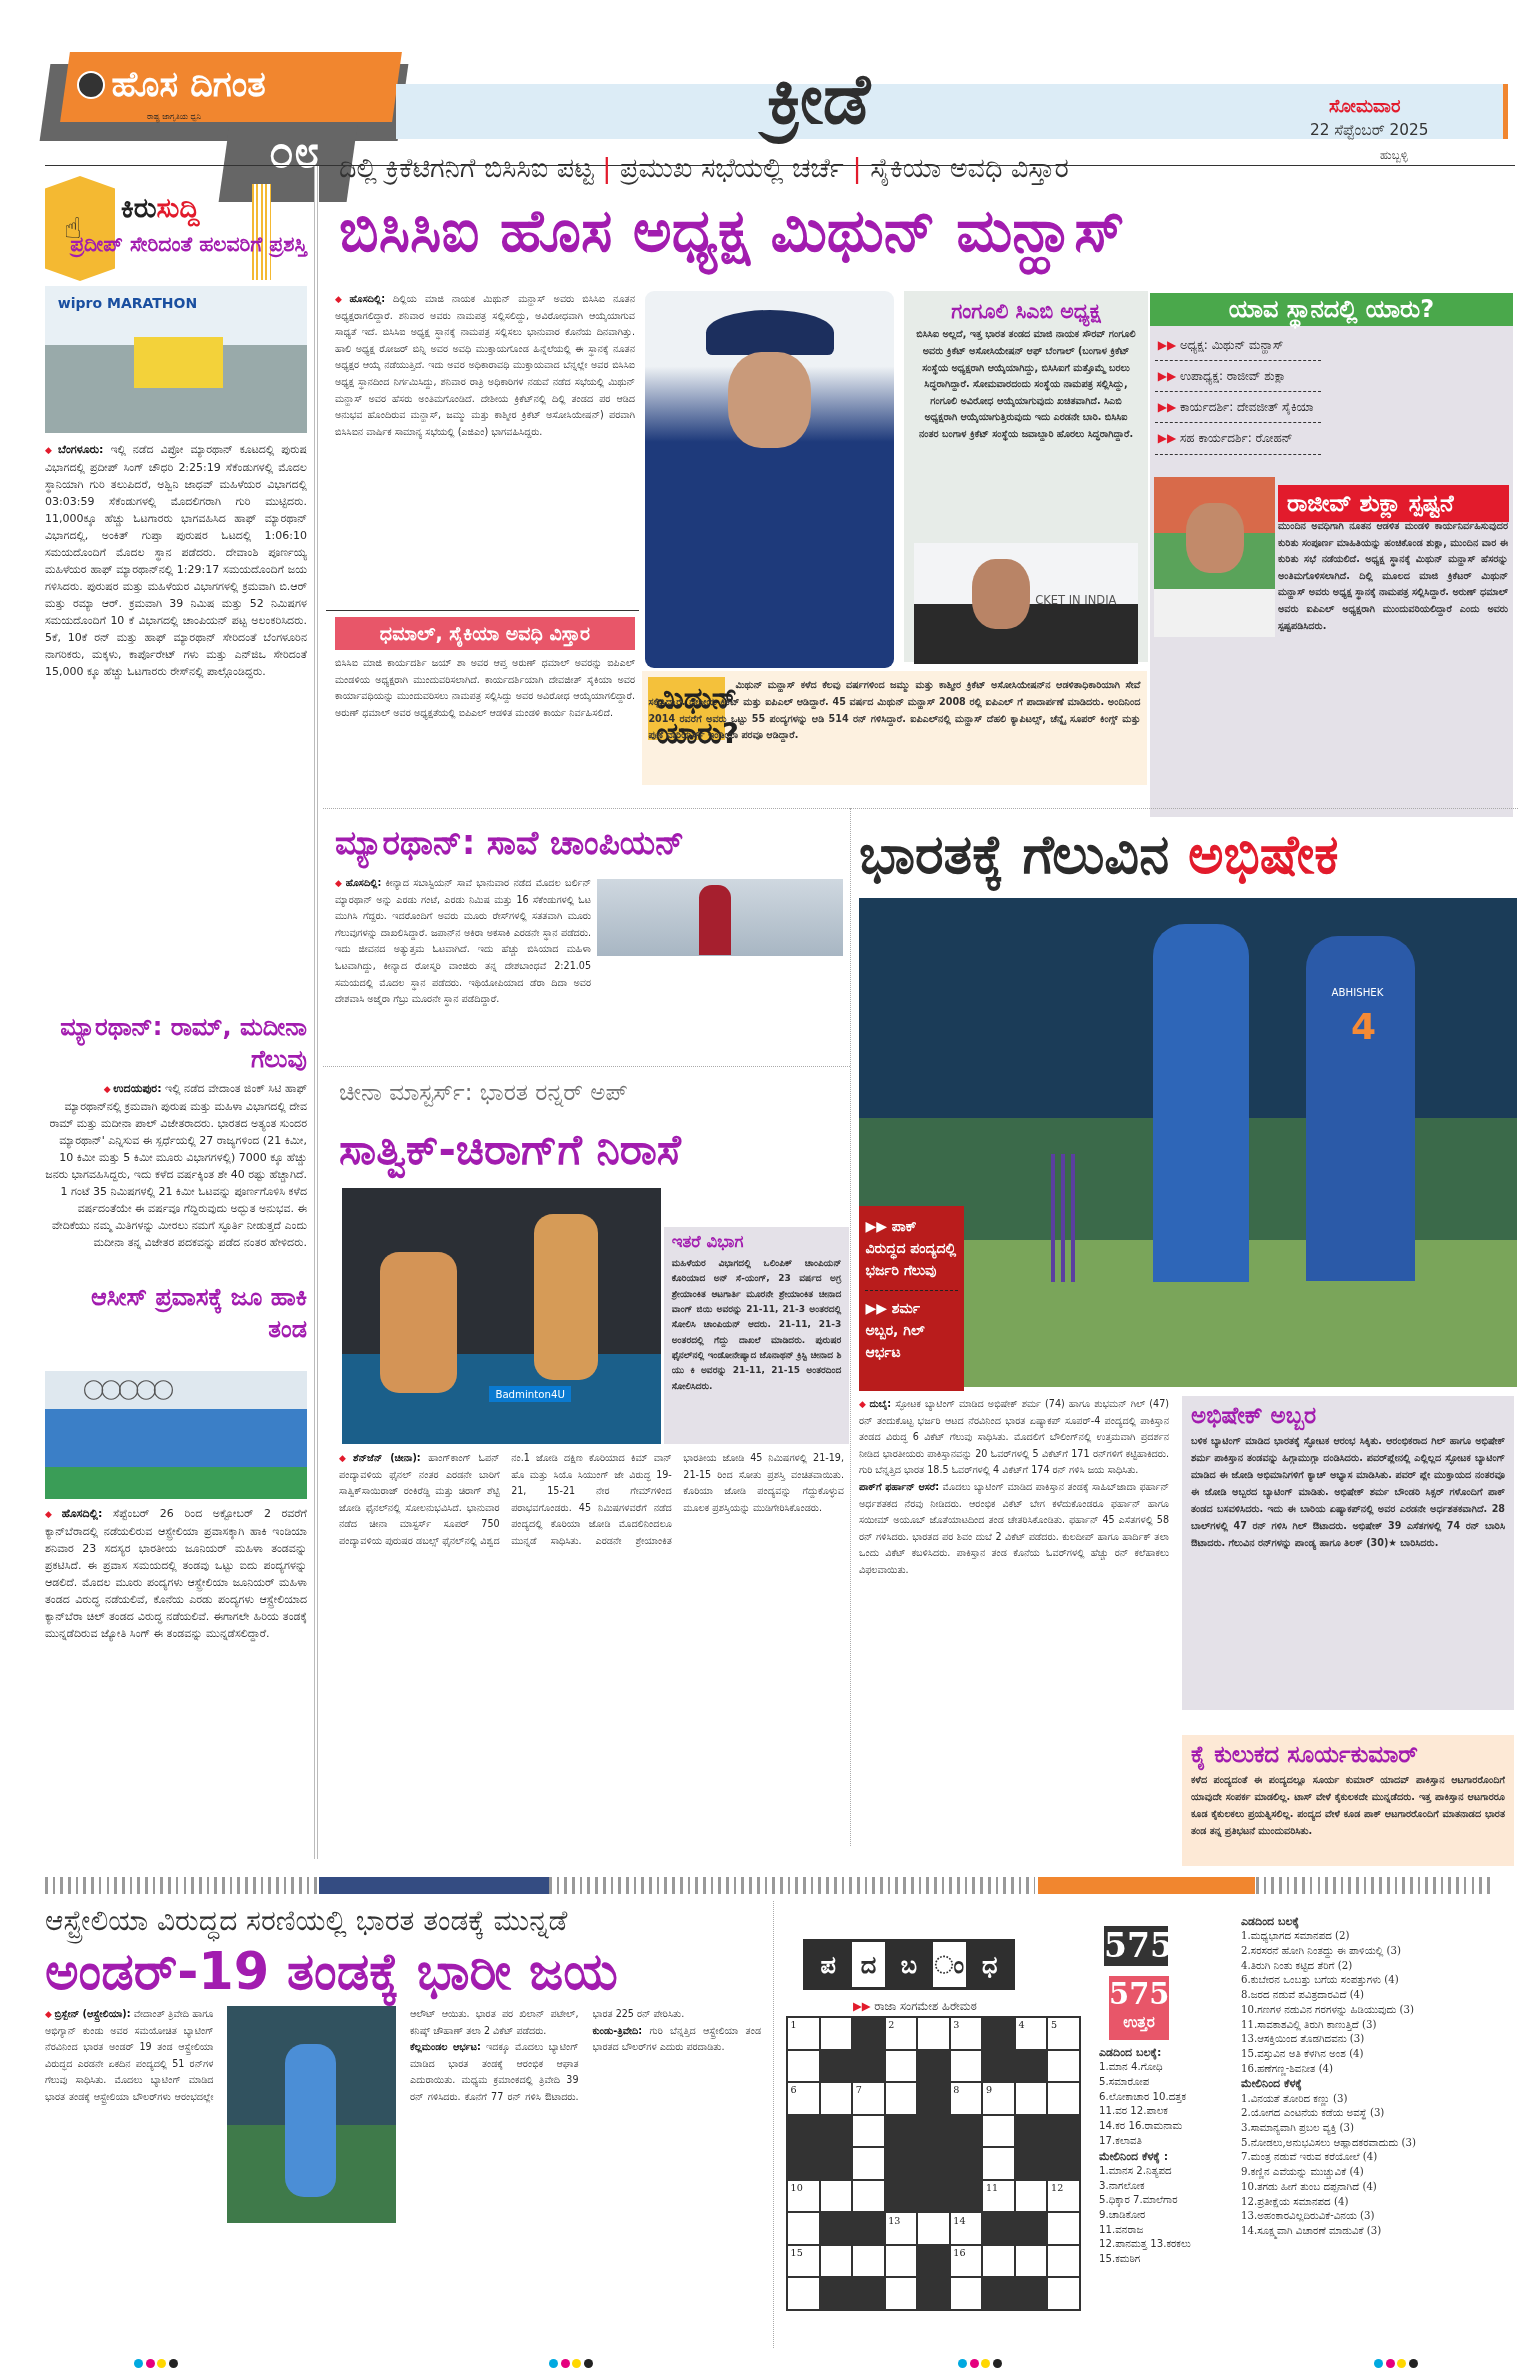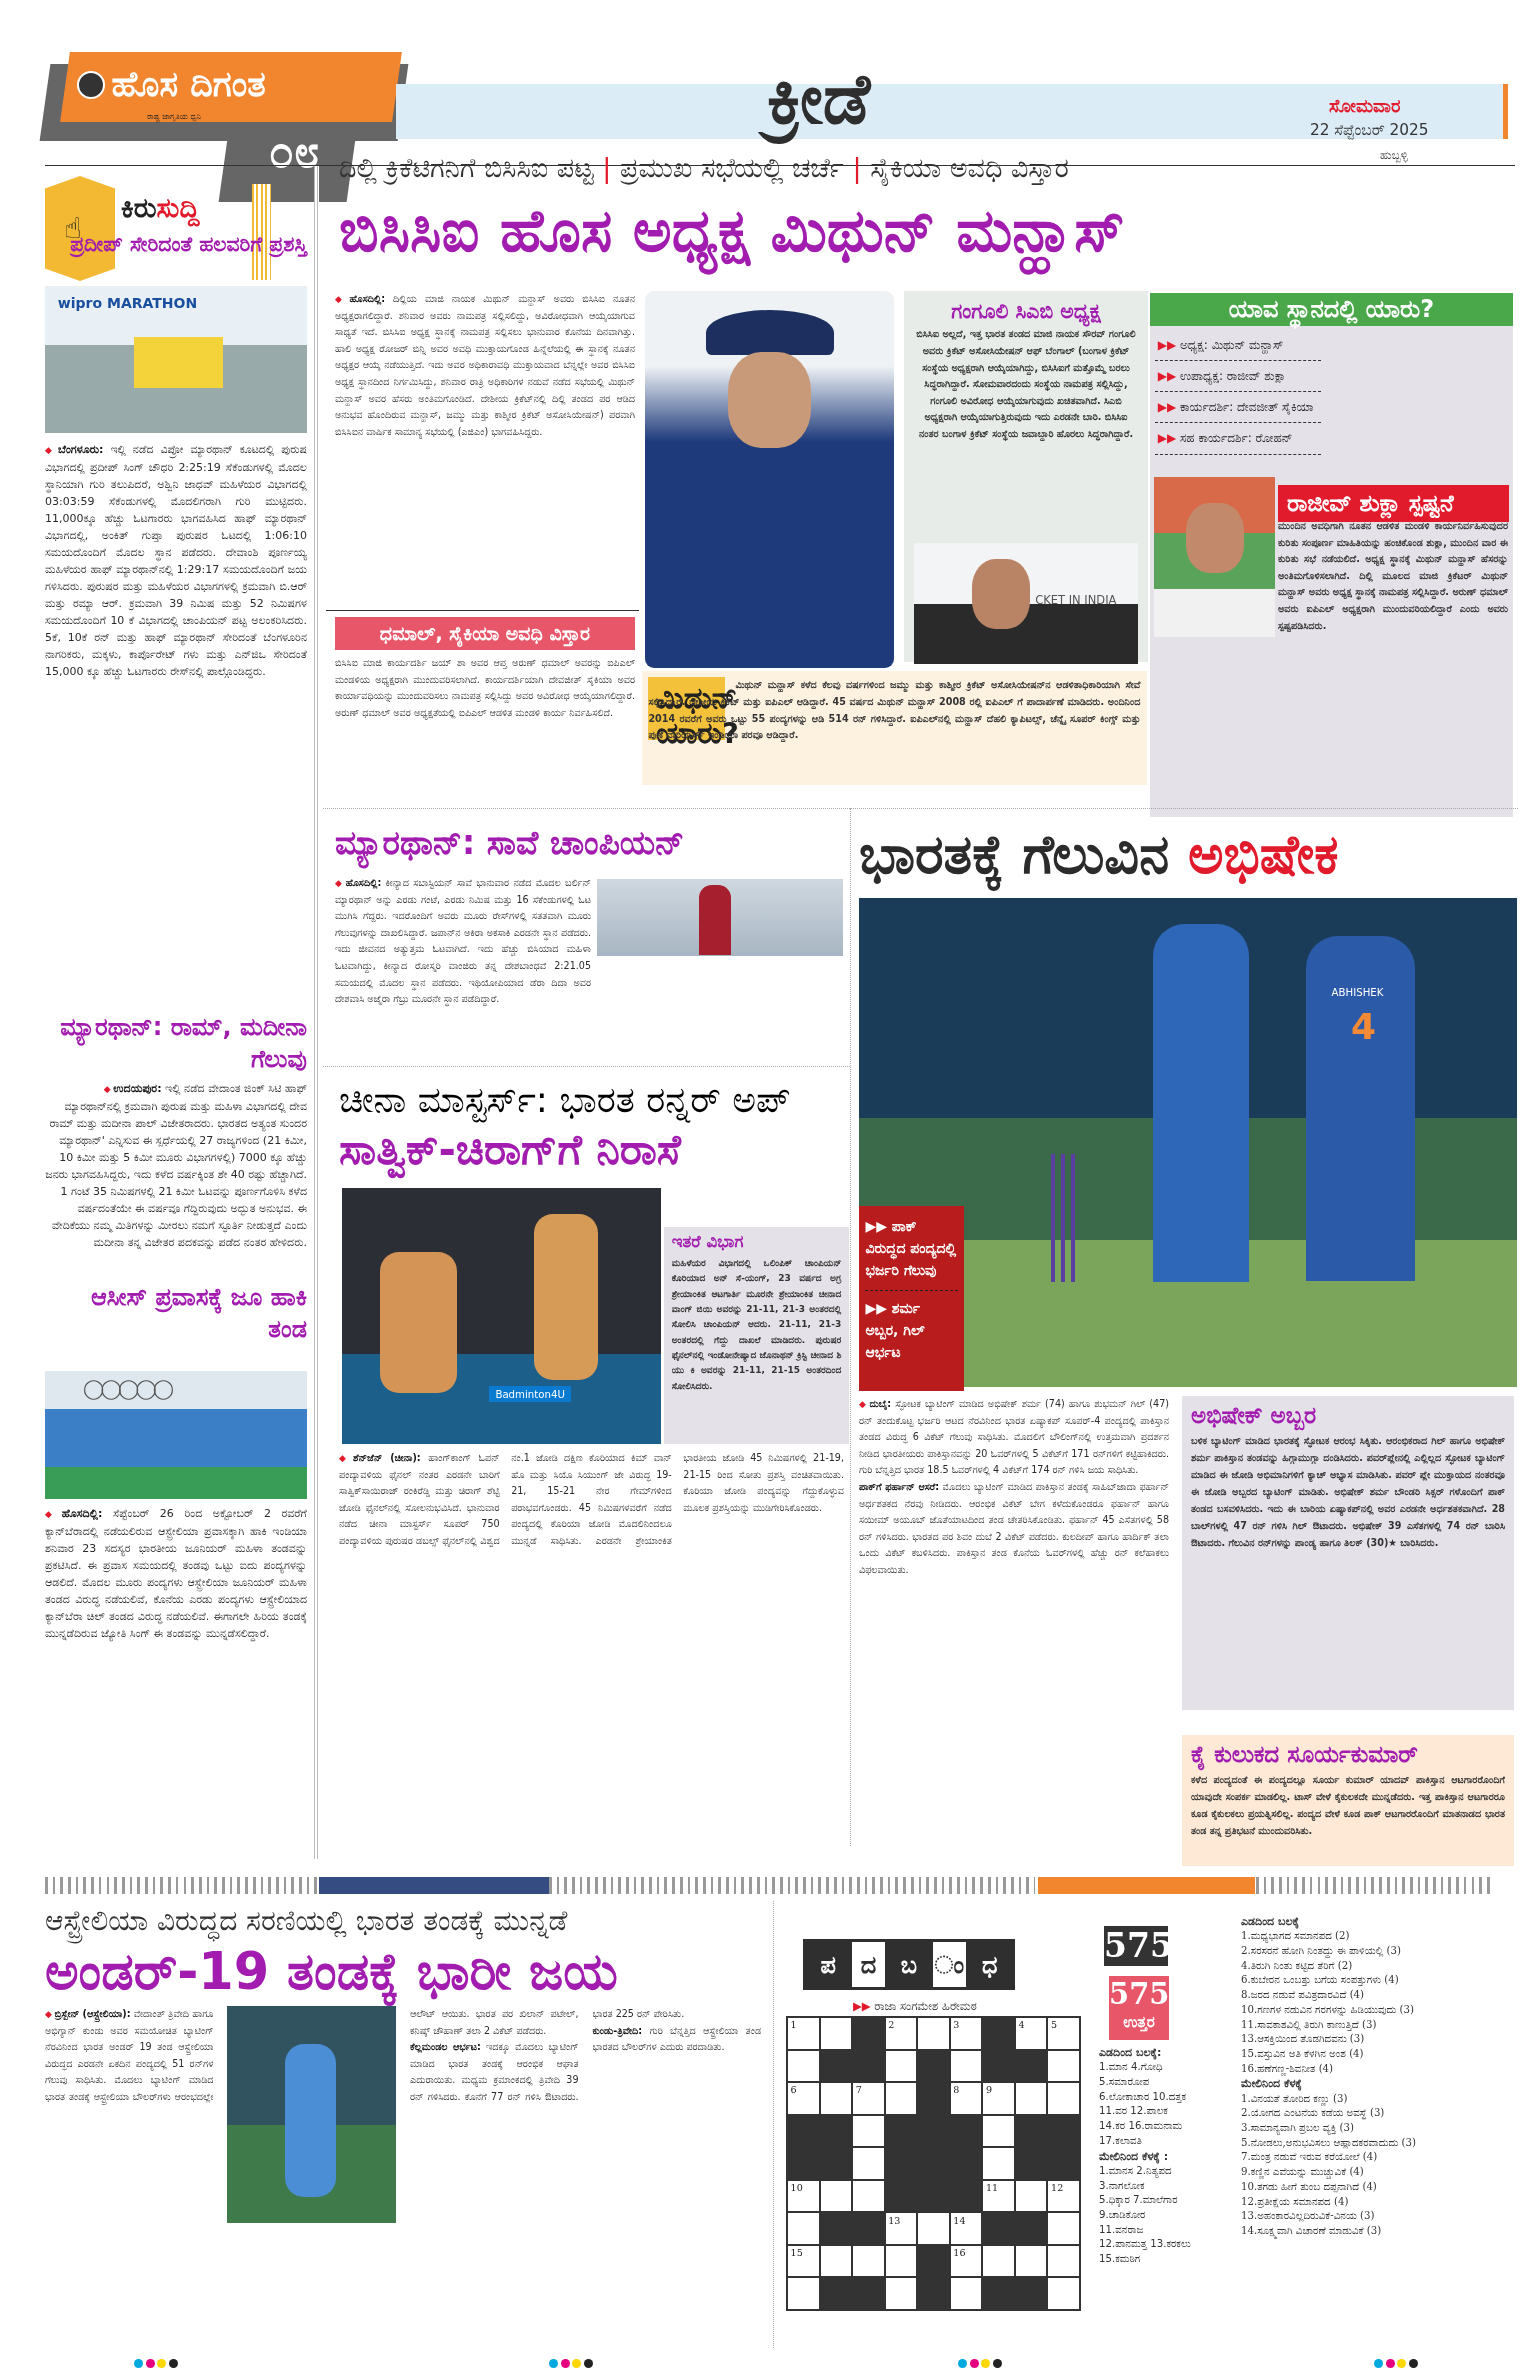--- a/index.html
+++ b/index.html
@@ -169,21 +169,21 @@
 <div class="abs body-txt" style="left:335px;top:875px;width:256px;font-size:9.6px;line-height:16.6px">
   <span class="dot">◆</span><span class="dl">ಹೊಸದಿಲ್ಲಿ:</span>
   <span>ಕೀನ್ಯಾದ ಸಬಾಸ್ಟಿಯನ್ ಸಾವೆ ಭಾನುವಾರ ನಡೆದ ಮೊದಲ ಬರ್ಲಿನ್ ಮ್ಯಾರಥಾನ್ ಅನ್ನು ಎರಡು ಗಂಟೆ, ಎರಡು ನಿಮಿಷ ಮತ್ತು 16 ಸೆಕೆಂಡುಗಳಲ್ಲಿ ಓಟ ಮುಗಿಸಿ ಗೆದ್ದರು. ಇದರೊಂದಿಗೆ ಅವರು ಮೂರು ರೇಸ್‌ಗಳಲ್ಲಿ ಸತತವಾಗಿ ಮೂರು ಗೆಲುವುಗಳನ್ನು ದಾಖಲಿಸಿದ್ದಾರೆ. ಜಪಾನ್‌ನ ಅಕಿರಾ ಅಕಸಾಕಿ ಎರಡನೇ ಸ್ಥಾನ ಪಡೆದರು. ಇದು ಜೀವನದ ಅತ್ಯುತ್ತಮ ಓಟವಾಗಿದೆ. ಇದು ಹೆಚ್ಚು ಬಿಸಿಯಾದ ಮಹಿಳಾ ಓಟವಾಗಿದ್ದು, ಕೀನ್ಯಾದ ರೋಸ್ಮರಿ ವಾಂಜಿರು ತನ್ನ ದೇಶಬಾಂಧವೆ 2:21.05 ಸಮಯದಲ್ಲಿ ಮೊದಲ ಸ್ಥಾನ ಪಡೆದರು. ಇಥಿಯೋಪಿಯಾದ ಡೆರಾ ದಿದಾ ಅವರ ದೇಶವಾಸಿ ಅಜ್ಮೆರಾ ಗೆಬ್ರು ಮೂರನೇ ಸ್ಥಾನ ಪಡೆದಿದ್ದಾರೆ.</span>
 </div>
 <div class="photo" style="left:597px;top:879px;width:246px;height:77px;background:linear-gradient(180deg,#cfd8e0 0,#a8b6c3 100%)">
   <div style="position:absolute;left:102px;top:6.4px;width:32px;height:70px;background:#a61f2e;border-radius:12.8px 12.8px 0 0"></div>
 </div>
 
 <div class="dotted-h" style="left:323px;top:1066px;width:527px"></div>
 
-<div class="abs" style="left:339px;top:1079px;width:511px;font-size:36px;color:#000000;white-space:nowrap">ಚೀನಾ ಮಾಸ್ಟರ್ಸ್: ಭಾರತ ರನ್ನರ್ ಅಪ್</div>
+<div class="abs" style="left:339px;top:1079px;width:511px;font-size:23px;color:#737373;white-space:nowrap">ಚೀನಾ ಮಾಸ್ಟರ್ಸ್: ಭಾರತ ರನ್ನರ್ ಅಪ್</div>
 <div class="abs hl" style="left:339px;top:1125px;width:511px;font-size:42px;white-space:nowrap">ಸಾತ್ವಿಕ್-ಚಿರಾಗ್‌ಗೆ ನಿರಾಸೆ</div>
 <div class="photo" style="left:342px;top:1188px;width:319px;height:256px;background:linear-gradient(180deg,#2b2f35 0 65%,#1b5f8a 65% 100%)">
   <span style="position:absolute;left:147px;top:198px;background:#0a7ad1;color:#fff;padding:2.6px 6.4px;font-size:10.2px">Badminton4U</span>
   <div style="position:absolute;left:38px;top:64px;width:77px;height:141px;background:#d49456;border-radius:19px"></div>
   <div style="position:absolute;left:192px;top:25.6px;width:64px;height:166px;background:#d69b57;border-radius:19px"></div>
 </div>
 <div class="abs itara-box">
   <div class="hl" style="font-size:16.6px;padding:5.1px 7.7px">ಇತರೆ ವಿಭಾಗ</div>
   <div class="body-txt" style="font-size:9px;line-height:15.3px;padding:0 7.7px;font-weight:bold;color:#333">ಮಹಿಳೆಯರ ವಿಭಾಗದಲ್ಲಿ ಒಲಿಂಪಿಕ್ ಚಾಂಪಿಯನ್ ಕೊರಿಯಾದ ಅನ್ ಸೆ-ಯಂಗ್, 23 ವರ್ಷದ ಅಗ್ರ ಶ್ರೇಯಾಂಕಿತ ಆಟಗಾರ್ತಿ ಮೂರನೇ ಶ್ರೇಯಾಂಕಿತ ಚೀನಾದ ವಾಂಗ್ ಜಿಯಿ ಅವರನ್ನು 21-11, 21-3 ಅಂತರದಲ್ಲಿ ಸೋಲಿಸಿ ಚಾಂಪಿಯನ್ ಆದರು. 21-11, 21-3 ಅಂತರದಲ್ಲಿ ಗೆದ್ದು ದಾಖಲೆ ಮಾಡಿದರು. ಪುರುಷರ ಫೈನಲ್‌ನಲ್ಲಿ ಇಂಡೋನೇಷ್ಯಾದ ಜೊನಾಥನ್ ಕ್ರಿಸ್ಟಿ ಚೀನಾದ ಶಿ ಯು ಕಿ ಅವರನ್ನು 21-11, 21-15 ಅಂತರದಿಂದ ಸೋಲಿಸಿದರು.</div>
 </div>

